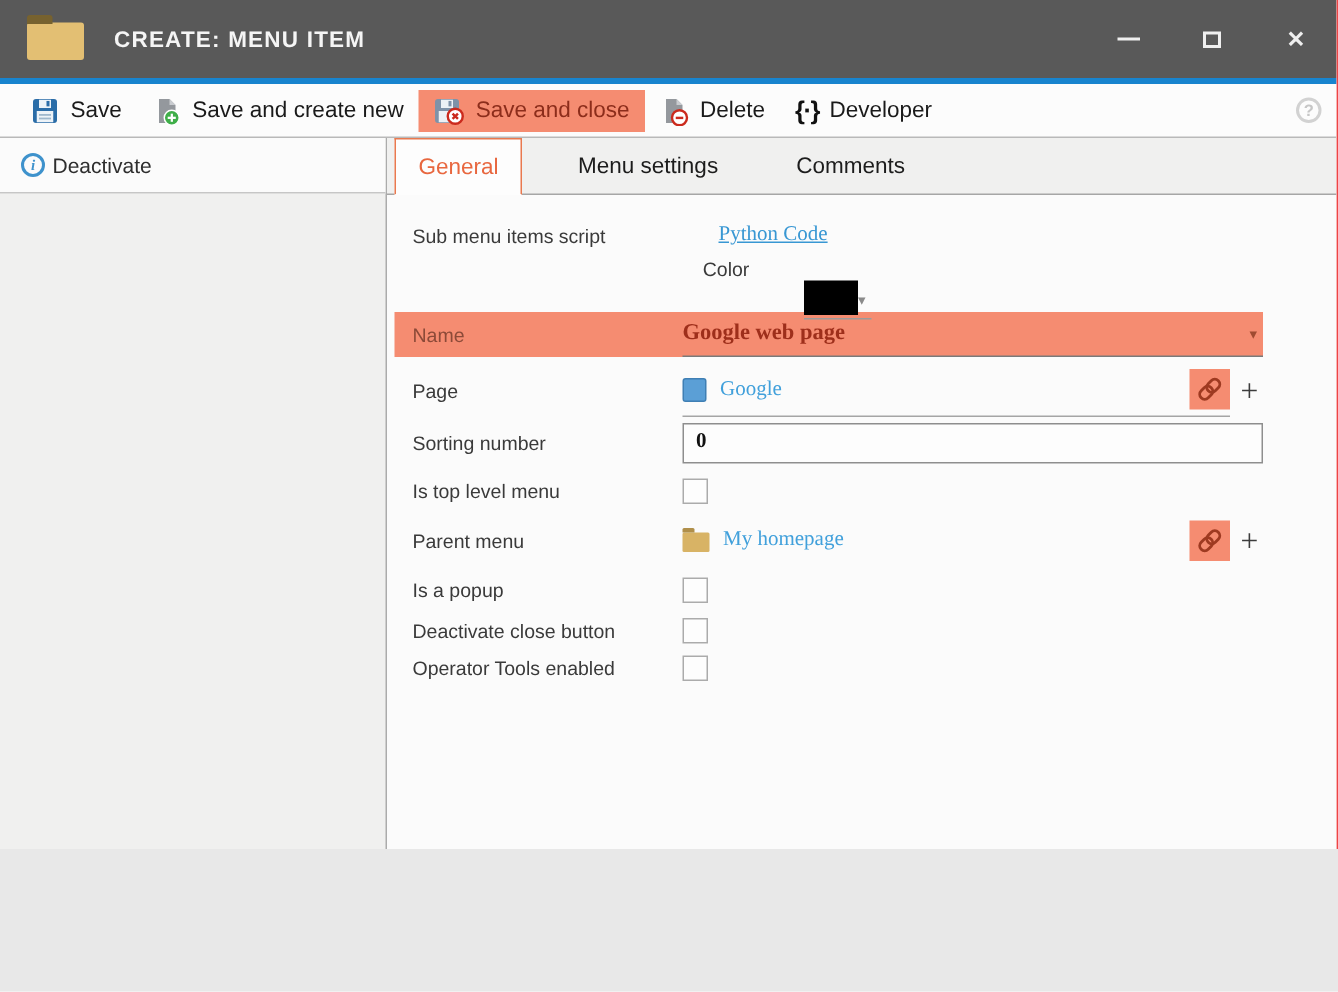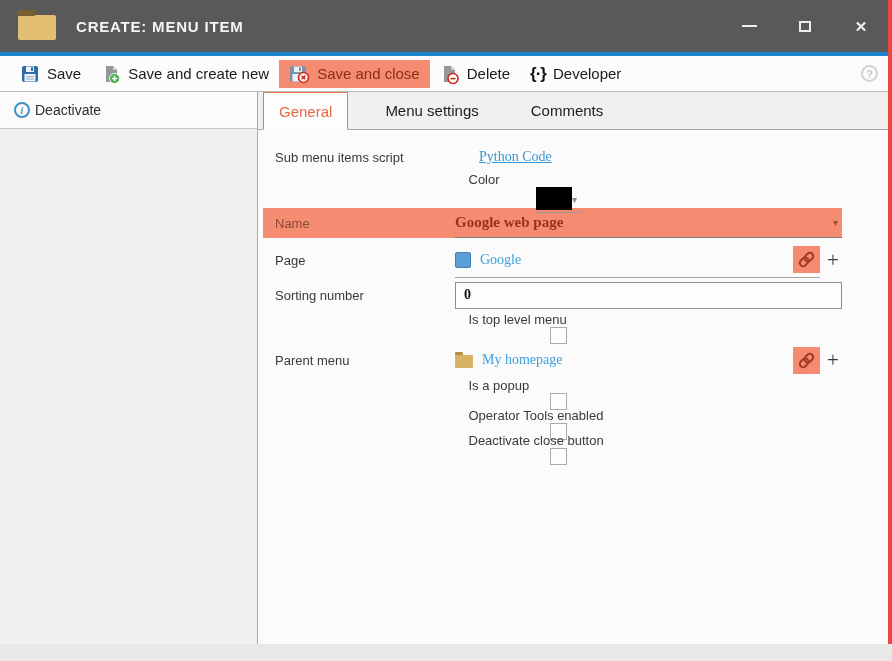--- a/index.html
+++ b/index.html
@@ -1,20 +1,20 @@
 <!DOCTYPE html>
 <html><head>
 <meta charset="utf-8">
 <style>
   * { margin:0; padding:0; box-sizing:border-box; }
   html,body { background:#e8e8e8; }
   body { font-family:"Liberation Sans", sans-serif; }
 
-  .window { width:892px; height:644px; background:#FBFBFB; display:flex; flex-direction:column;
-            border-right:4px solid #ef4444; overflow:hidden; }
+  .window { width:892px; height:566px; background:#FBFBFB; display:flex; flex-direction:column;
+            border-right:1px solid #ef4444; overflow:hidden; }
 
   
   .titlebar { height:52px; background:#595959; display:flex; align-items:center; padding-left:18px; flex-shrink:0; }
   .tb-folder { width:38px; height:25px; background:#E3BF73; border-radius:2px; position:relative; margin-top:3px; }
   .tb-folder::before { content:""; position:absolute; top:-5px; left:0; width:17px; height:6px;
             background:#77622F; border-radius:2px 2px 0 0; }
   .window-title { color:#F5F5F5; font-size:15px; font-weight:bold; letter-spacing:.8px; margin-left:20px; }
   .win-controls { margin-left:auto; display:flex; gap:34px; padding-right:16px; }
   .win-btn { width:22px; height:22px; display:flex; align-items:center; justify-content:center; cursor:default; }
   .glyph-min { width:15px; height:2px; background:#EFEFEF; }
@@ -83,21 +83,21 @@
                background:#B08F4A; border-radius:1px 1px 0 0; }
   .chain-box { width:27px; height:27px; background:#F58C71; display:flex; align-items:center;
                justify-content:center; margin-left:auto; cursor:pointer; flex-shrink:0; }
   .plus { width:18px; text-align:center; font-size:21px; font-weight:300; color:#3C3C3C;
           margin-left:4px; cursor:pointer; line-height:1; }
 
   .r-input { height:34px; }
   .txt-input { width:100%; height:27px; border:1px solid #8E8E8E; background:#FDFDFD;
                font-family:inherit; font-size:14px; font-weight:bold; color:#111; padding-left:8px; }
 
-  .r-check { height:30px;flex-direction:column; }
+  .r-check { height:30px; }
   .r-check.short { height:25px; }
   .checkbox { width:17px; height:17px; border:1px solid #ABABAB; background:#FDFDFD; cursor:pointer; }
 </style>
 </head>
 <body>
 
 <div class="window">
 
   <div class="titlebar">
     <div class="tb-folder"></div>
@@ -273,28 +273,28 @@
         </div>
 
         <div class="row r-check">
           <div class="label">Is a popup</div>
           <div class="control">
             <span class="checkbox"></span>
           </div>
         </div>
 
         <div class="row r-check short">
+          <div class="label">Deactivate close button</div>
+          <div class="control">
+            <span class="checkbox"></span>
+          </div>
+        </div>
+
+        <div class="row r-check short">
           <div class="label">Operator Tools enabled</div>
-          <div class="control">
-            <span class="checkbox"></span>
-          </div>
-        </div>
-
-        <div class="row r-check short">
-          <div class="label">Deactivate close button</div>
           <div class="control">
             <span class="checkbox"></span>
           </div>
         </div>
 
       </div>
     </div>
   </div>
 </div>
 

